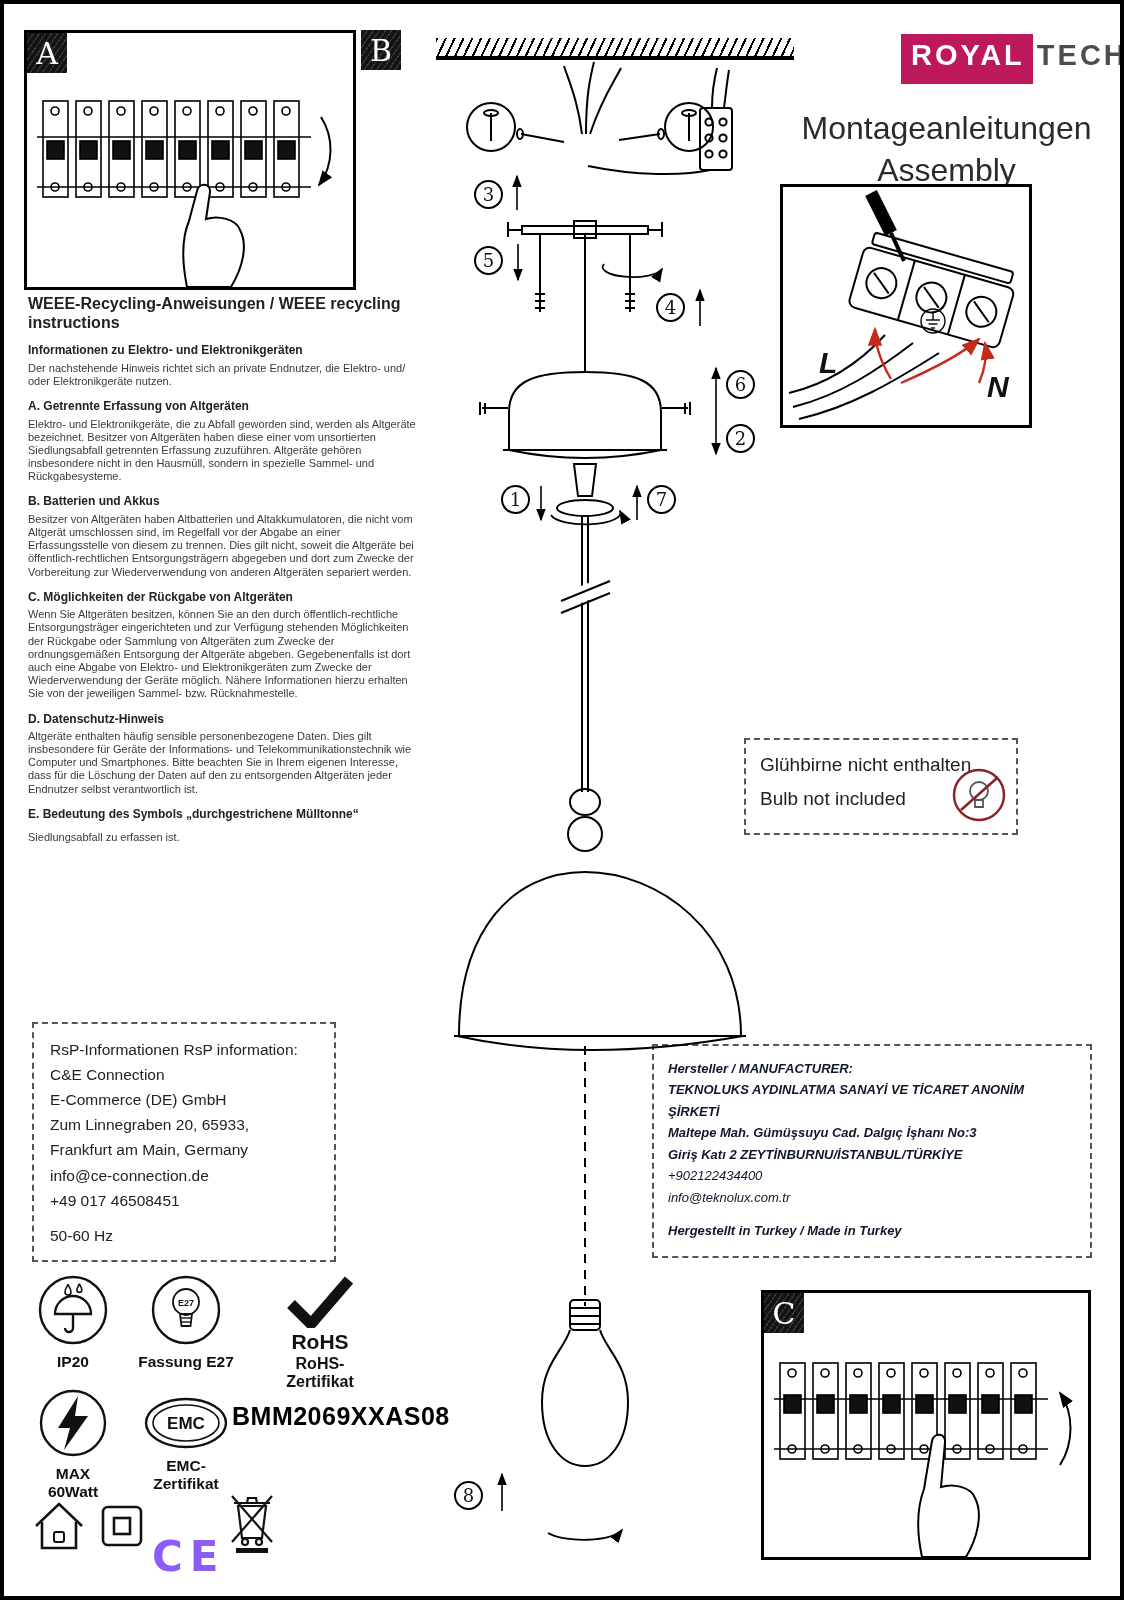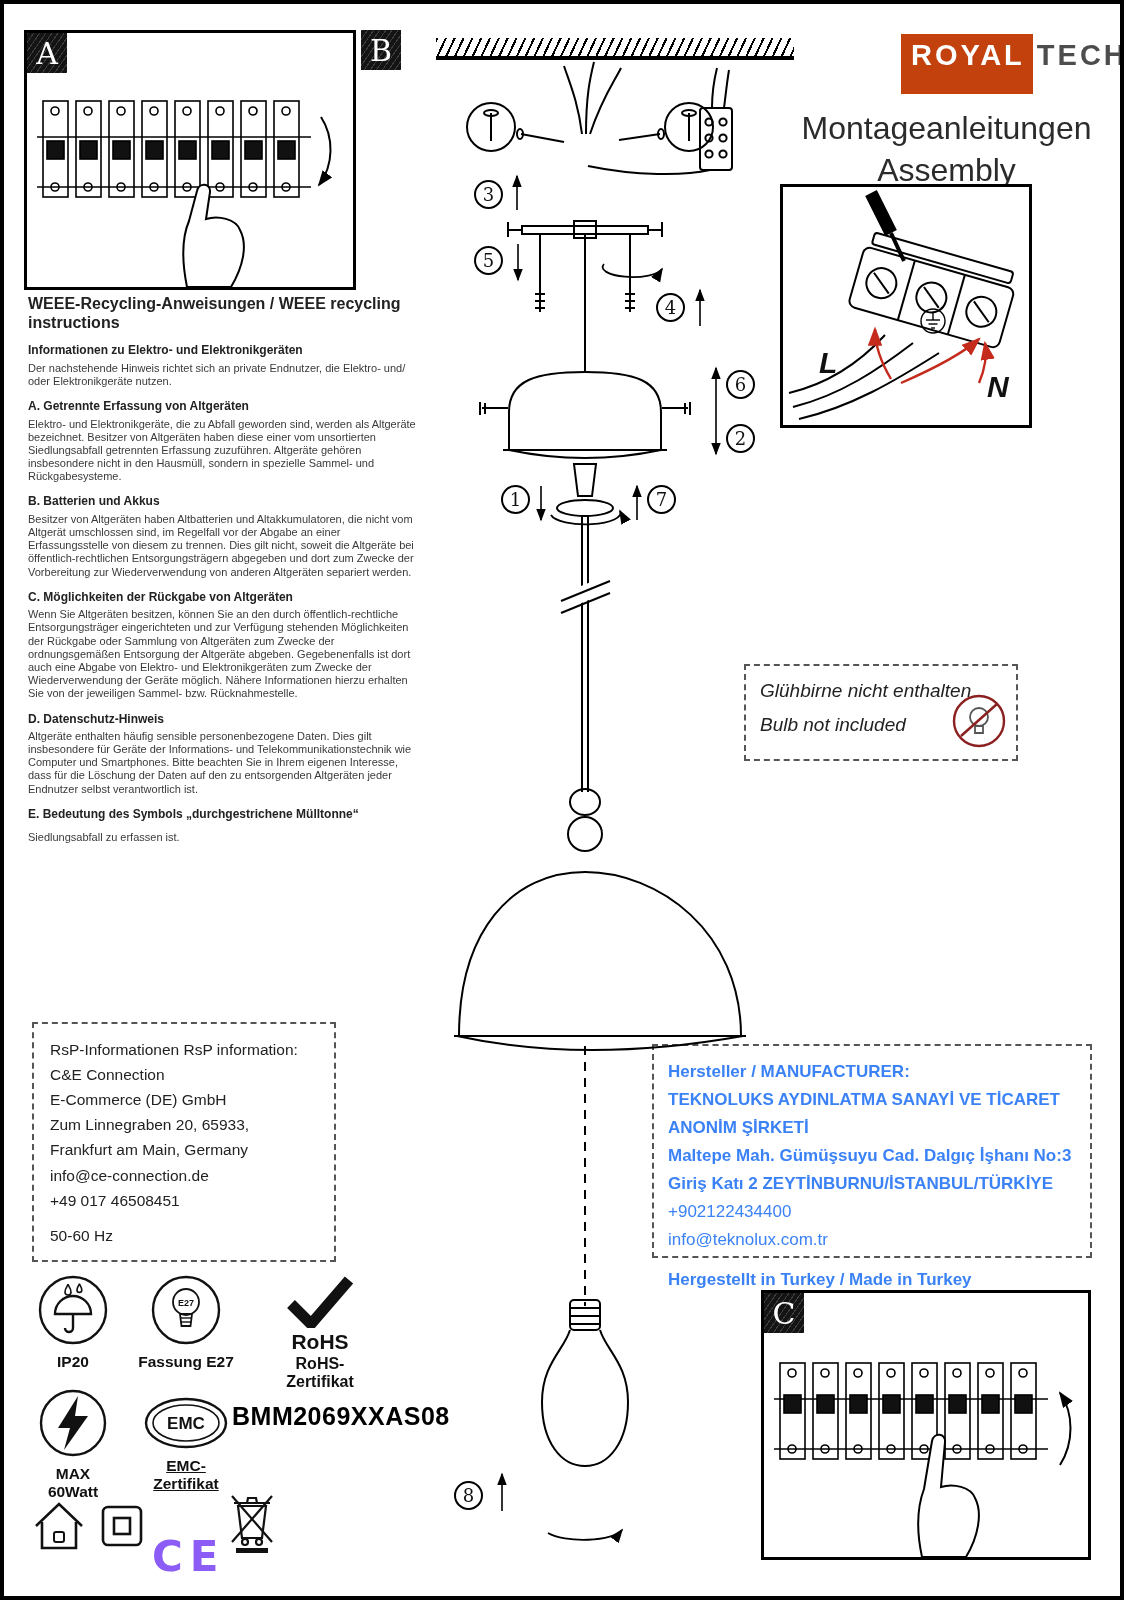--- a/index.html
+++ b/index.html
@@ -17,36 +17,36 @@
     background-image:repeating-linear-gradient(125deg, rgba(255,255,255,.18) 0 1px, transparent 1px 5px);
   }
   .panel-box { position:absolute; border:3px solid #000; background:#fff; }
   .hatch {
     position:absolute; left:432px; top:34px; width:358px; height:22px;
     background:repeating-linear-gradient(115deg, #000 0 2px, transparent 2px 8px);
     border-bottom:4px solid #000;
   }
   
   .logo { position:absolute; left:897px; top:30px; display:flex; align-items:flex-start; }
-  .logo-royal { background:#c2410c; color:#fff; font-weight:bold; font-size:29px; letter-spacing:3px; padding:5px 8px 22px 10px; }
+  .logo-royal { background:#be185d; color:#fff; font-weight:bold; font-size:29px; letter-spacing:3px; padding:5px 8px 12px 10px; }
   .logo-tech { color:#4d4d4d; font-weight:bold; font-size:29px; letter-spacing:3px; padding:5px 0 5px 4px; }
   .titles { position:absolute; left:795px; top:104px; width:295px; text-align:center; font-size:32px; color:#2b2b2b; line-height:1.3; }
   
   .weee { position:absolute; left:24px; top:290px; width:392px; font-size:11px; line-height:1.2; color:#3a3a3a; }
   .weee .wh { font-weight:bold; color:#222; margin:0 0 10px; font-size:16px; }
   .weee h4 { font-size:12px; color:#222; margin:11px 0 4px; }
   .weee p { margin:0 0 2px; }
   
   .dashed { border:2px dashed #555; background:#fff; position:absolute; }
-  .bulbbox { left:740px; top:660px; width:274px; height:97px; padding:14px 12px 0 14px; font-size:19px; color:#222;font-style:italic; }
+  .bulbbox { left:740px; top:734px; width:274px; height:97px; padding:14px 12px 0 14px; font-size:19px; color:#222; }
   .bulbbox .bl { margin-bottom:12px; }
   .bulbbox svg { position:absolute; right:8px; top:26px; }
   .rspbox { left:28px; top:1018px; width:304px; height:240px; padding:13px 16px; font-size:15.5px; line-height:1.62; color:#222; }
   .rspbox .gap { height:10px; }
-  .mfgbox { left:648px; top:1040px; width:440px; height:214px; padding:12px 14px; font-size:17px; line-height:1.65; color:#3b82f6; }
+  .mfgbox { left:648px; top:1040px; width:440px; height:214px; padding:12px 14px; font-size:13px; line-height:1.65; color:#0f172a;font-style:italic; }
   .mfgbox .b { font-weight:bold; }
   .mfgbox .sp { margin-top:12px; }
   
   .step {
     position:absolute; width:29px; height:29px; border:2px solid #000; border-radius:50%;
     background:#fff; display:flex; align-items:center; justify-content:center;
     font-family:"DejaVu Serif", serif; font-size:18px; color:#111; z-index:5;
   }
   
   .cert { position:absolute; text-align:center; color:#111; }
@@ -400,21 +400,21 @@
   </div>
 
   <div class="cert" style="left:26px; top:1384px; width:86px;">
     <svg width="70" height="70" viewBox="0 0 70 70">
       <circle cx="35" cy="35" r="32" stroke="#111" fill="none" stroke-width="2.4"></circle>
       <path d="M40,8 L20,40 L32,40 L26,62 L50,28 L37,28 Z" fill="#111"></path>
     </svg>
     <div class="lbl">MAX 60Watt</div>
   </div>
 
-  <div class="cert" style="left:132px; top:1392px; width:100px;text-decoration:underline;">
+  <div class="cert" style="left:132px; top:1392px; width:100px;">
     <svg width="86" height="54" viewBox="0 0 86 54">
       <ellipse cx="43" cy="27" rx="40" ry="24" stroke="#111" fill="none" stroke-width="2.4"></ellipse>
       <ellipse cx="43" cy="27" rx="33" ry="18" stroke="#111" fill="none" stroke-width="1.6"></ellipse>
       <text x="43" y="33" font-size="17" font-weight="bold" text-anchor="middle" fill="#111">EMC</text>
     </svg>
     <div class="lbl">EMC-Zertifikat</div>
   </div>
 
   <div class="model">BMM2069XXAS08</div>
 

